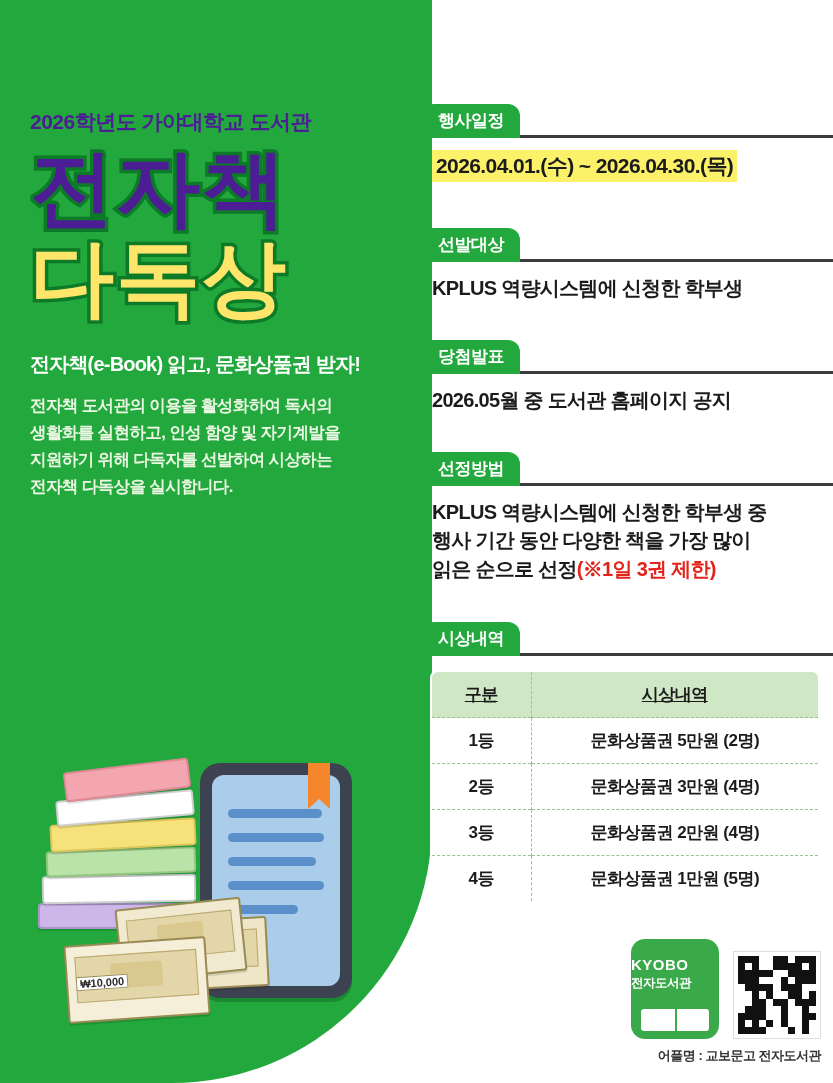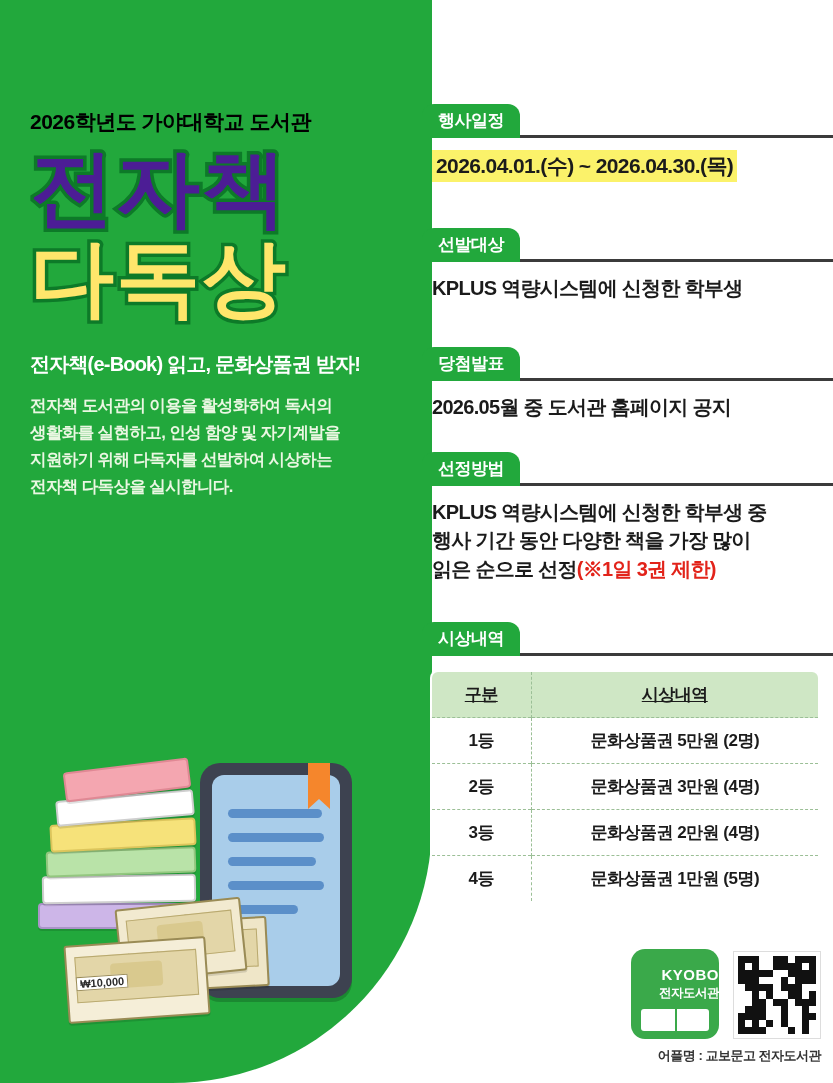--- a/index.html
+++ b/index.html
@@ -22,21 +22,21 @@
     width: 432px; height: 1083px;
     background: #22a83c;
     border-top-right-radius: 0;
     border-bottom-right-radius: 260px;
     overflow: hidden;
   }
   .left-inner { position: absolute; left: 30px; top: 0; width: 372px; }
 
   .kicker {
     margin-top: 108px;
-    color: #000000;
+    color: #4c1d95;
     font-size: 21px;
     letter-spacing: -0.5px;
     font-weight: 700;
   }
   .title-block { margin-top: 10px; }
   .title-line {
     font-size: 84px;
     font-weight: 900;
     letter-spacing: 2px;
     line-height: 1.02;
@@ -188,26 +188,26 @@
     border-top: 1px dashed #9bbf96;
     border-right: 1px dashed #9bbf96;
   }
   .award-table td:last-child { border-right: none; }
   .col-rank { width: 100px; }
 
   
   .footer { position: absolute; right: 12px; bottom: 18px; width: 260px; }
   .badges { display: flex; justify-content: flex-end; align-items: flex-end; gap: 14px; }
   .kyobo {
-    width: 88px; height: 90px;
+    width: 88px; height: 100px;
     background: #3aa94a;
     border-radius: 14px;
     position: relative;
     color: #fff;
-    text-align: right;
+    text-align: left;
     padding-top: 17px;
   }
   .kyobo .k1 { font-size: 15px; font-weight: 900; letter-spacing: .5px; }
   .kyobo .k2 { font-size: 12.5px; font-weight: 800; letter-spacing: -0.5px; margin-top: 2px; }
   .kyobo .page {
     position: absolute; left: 10px; bottom: 8px;
     width: 68px; height: 22px; background: #ffffff; border-radius: 3px;
   }
   .kyobo .page:after{
     content:""; position:absolute; left:50%; top:0; width:2px; height:100%; background:#3aa94a;
@@ -300,21 +300,21 @@
     </div>
 
     <div class="section" style="top:228px;">
       <span class="tag">선발대상</span>
       <div class="tag-rule"></div>
       <div class="sec-body">
         <div class="line-text">KPLUS 역량시스템에 신청한 학부생</div>
       </div>
     </div>
 
-    <div class="section" style="top:340px;margin-top:7px;">
+    <div class="section" style="top:340px;">
       <span class="tag">당첨발표</span>
       <div class="tag-rule"></div>
       <div class="sec-body">
         <div class="line-text">2026.05월 중 도서관 홈페이지 공지</div>
       </div>
     </div>
 
     <div class="section" style="top:452px;">
       <span class="tag">선정방법</span>
       <div class="tag-rule"></div>

